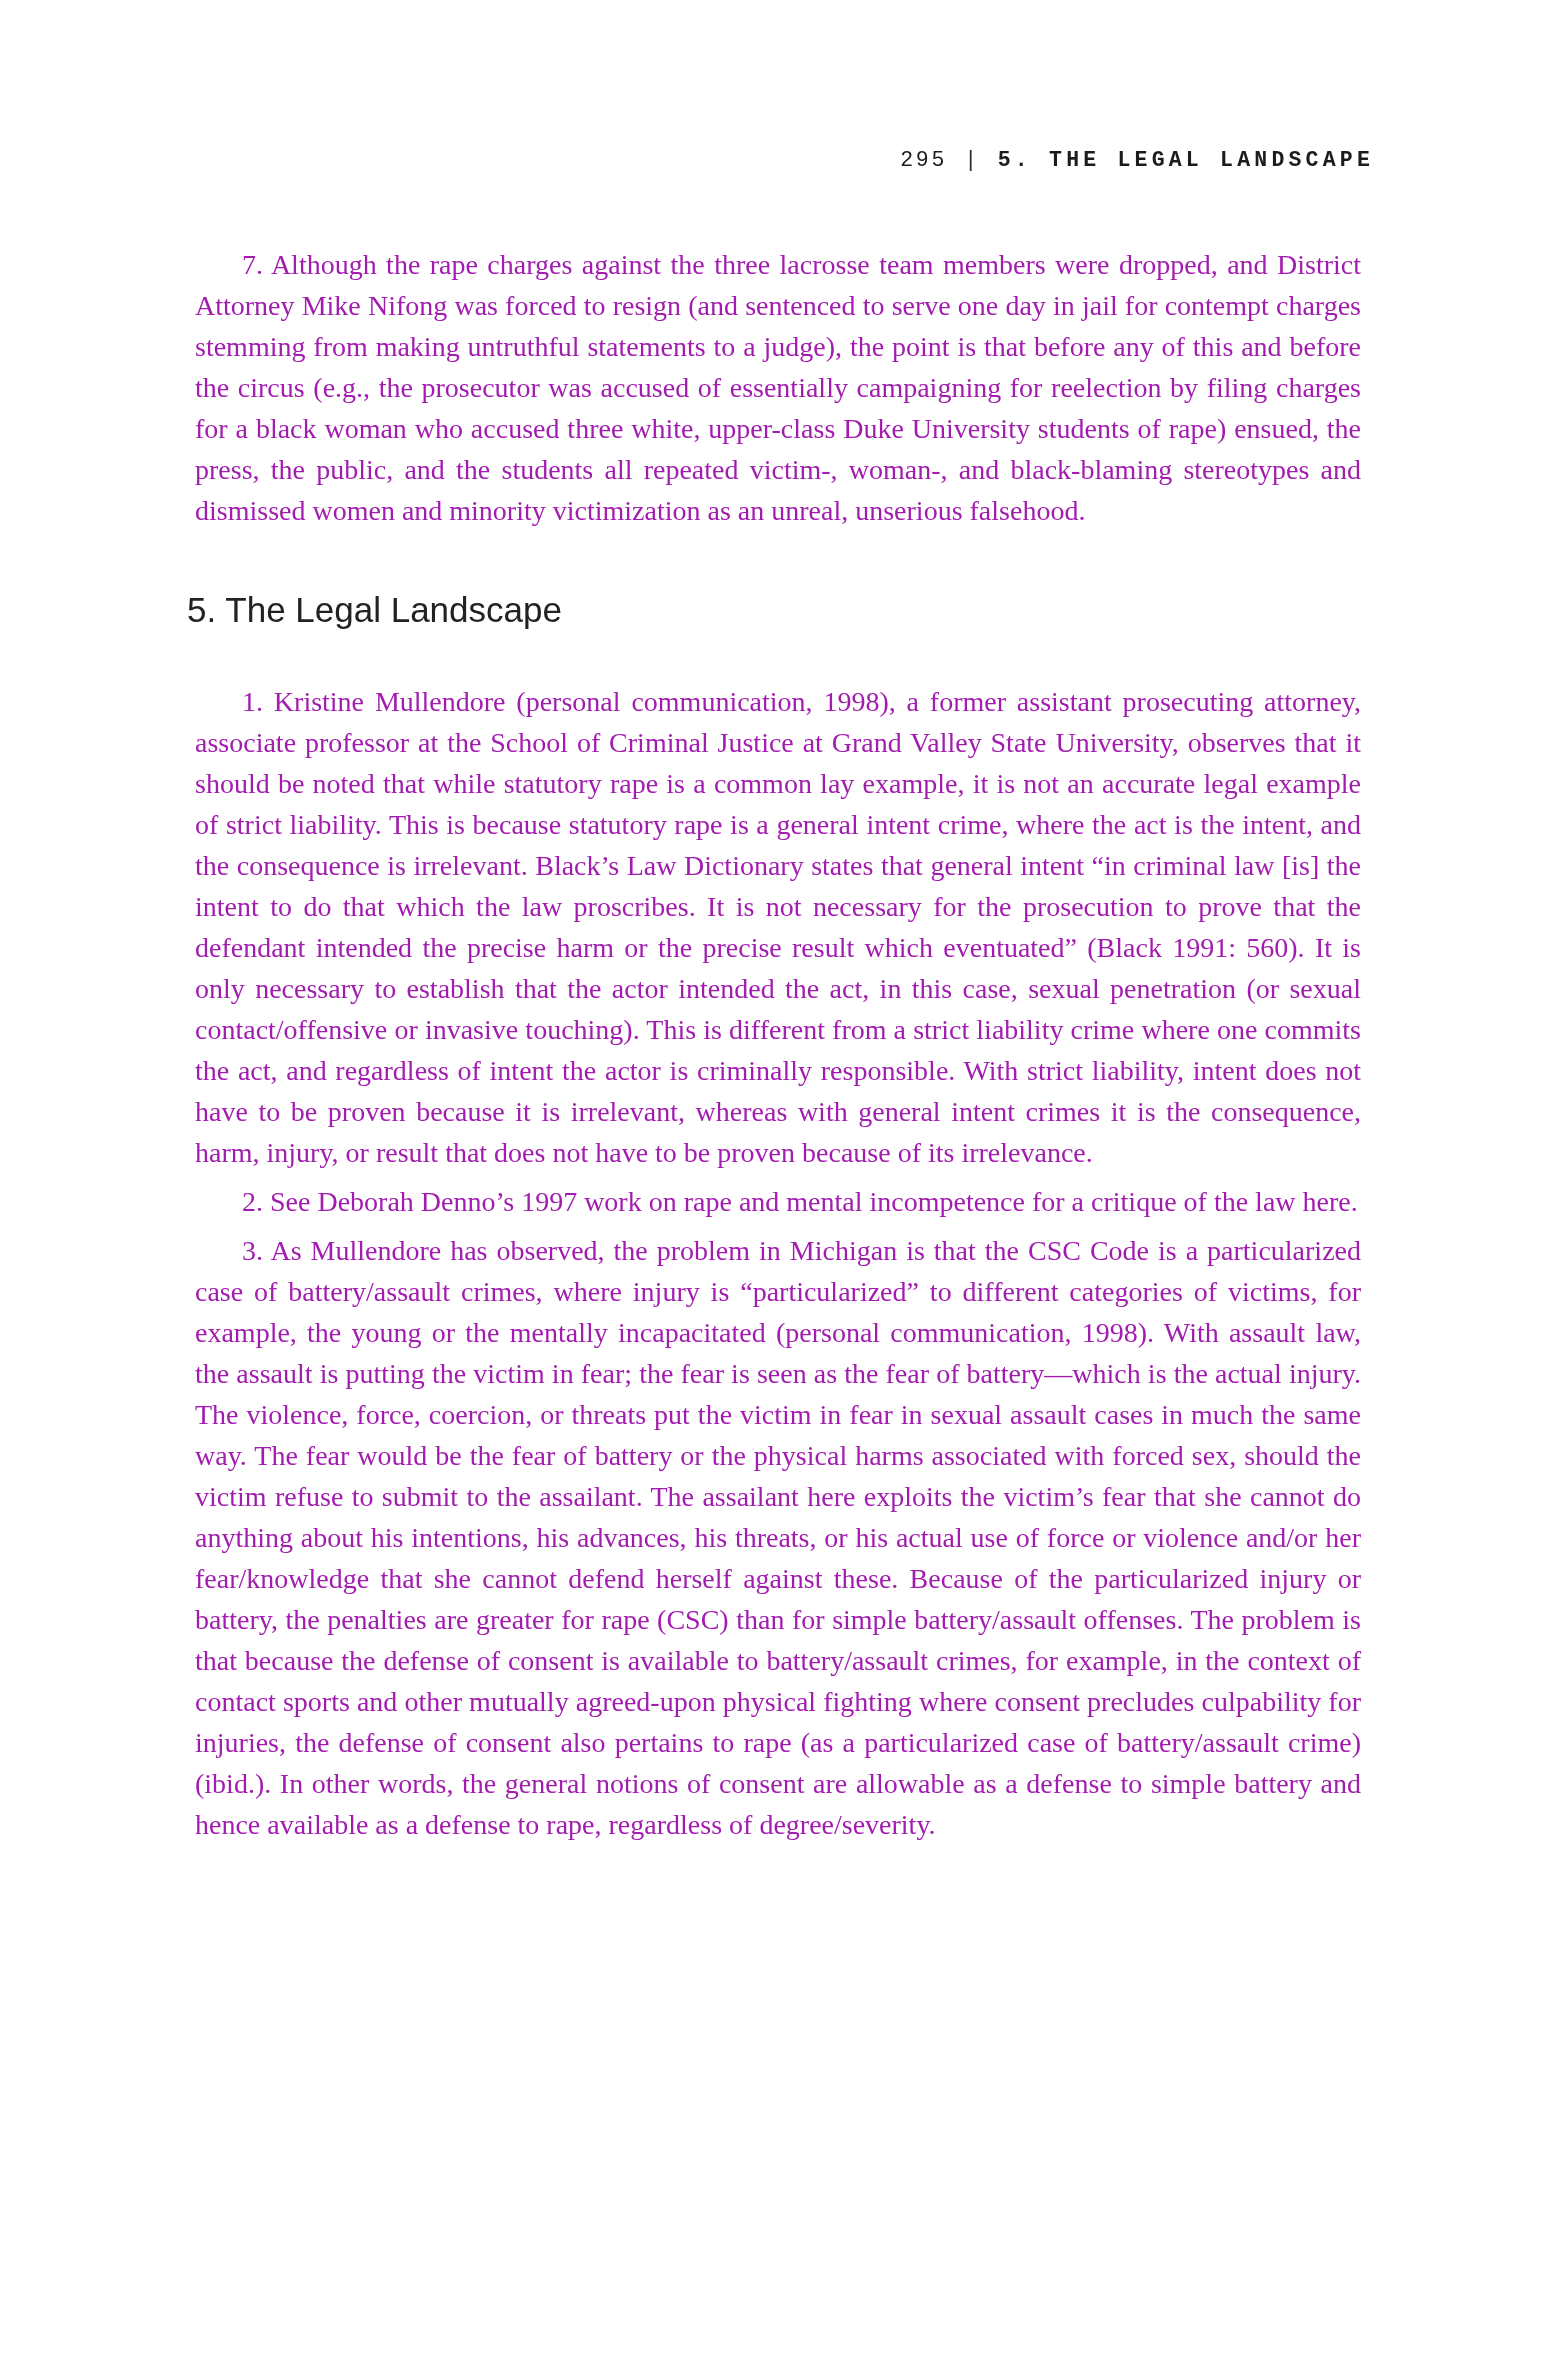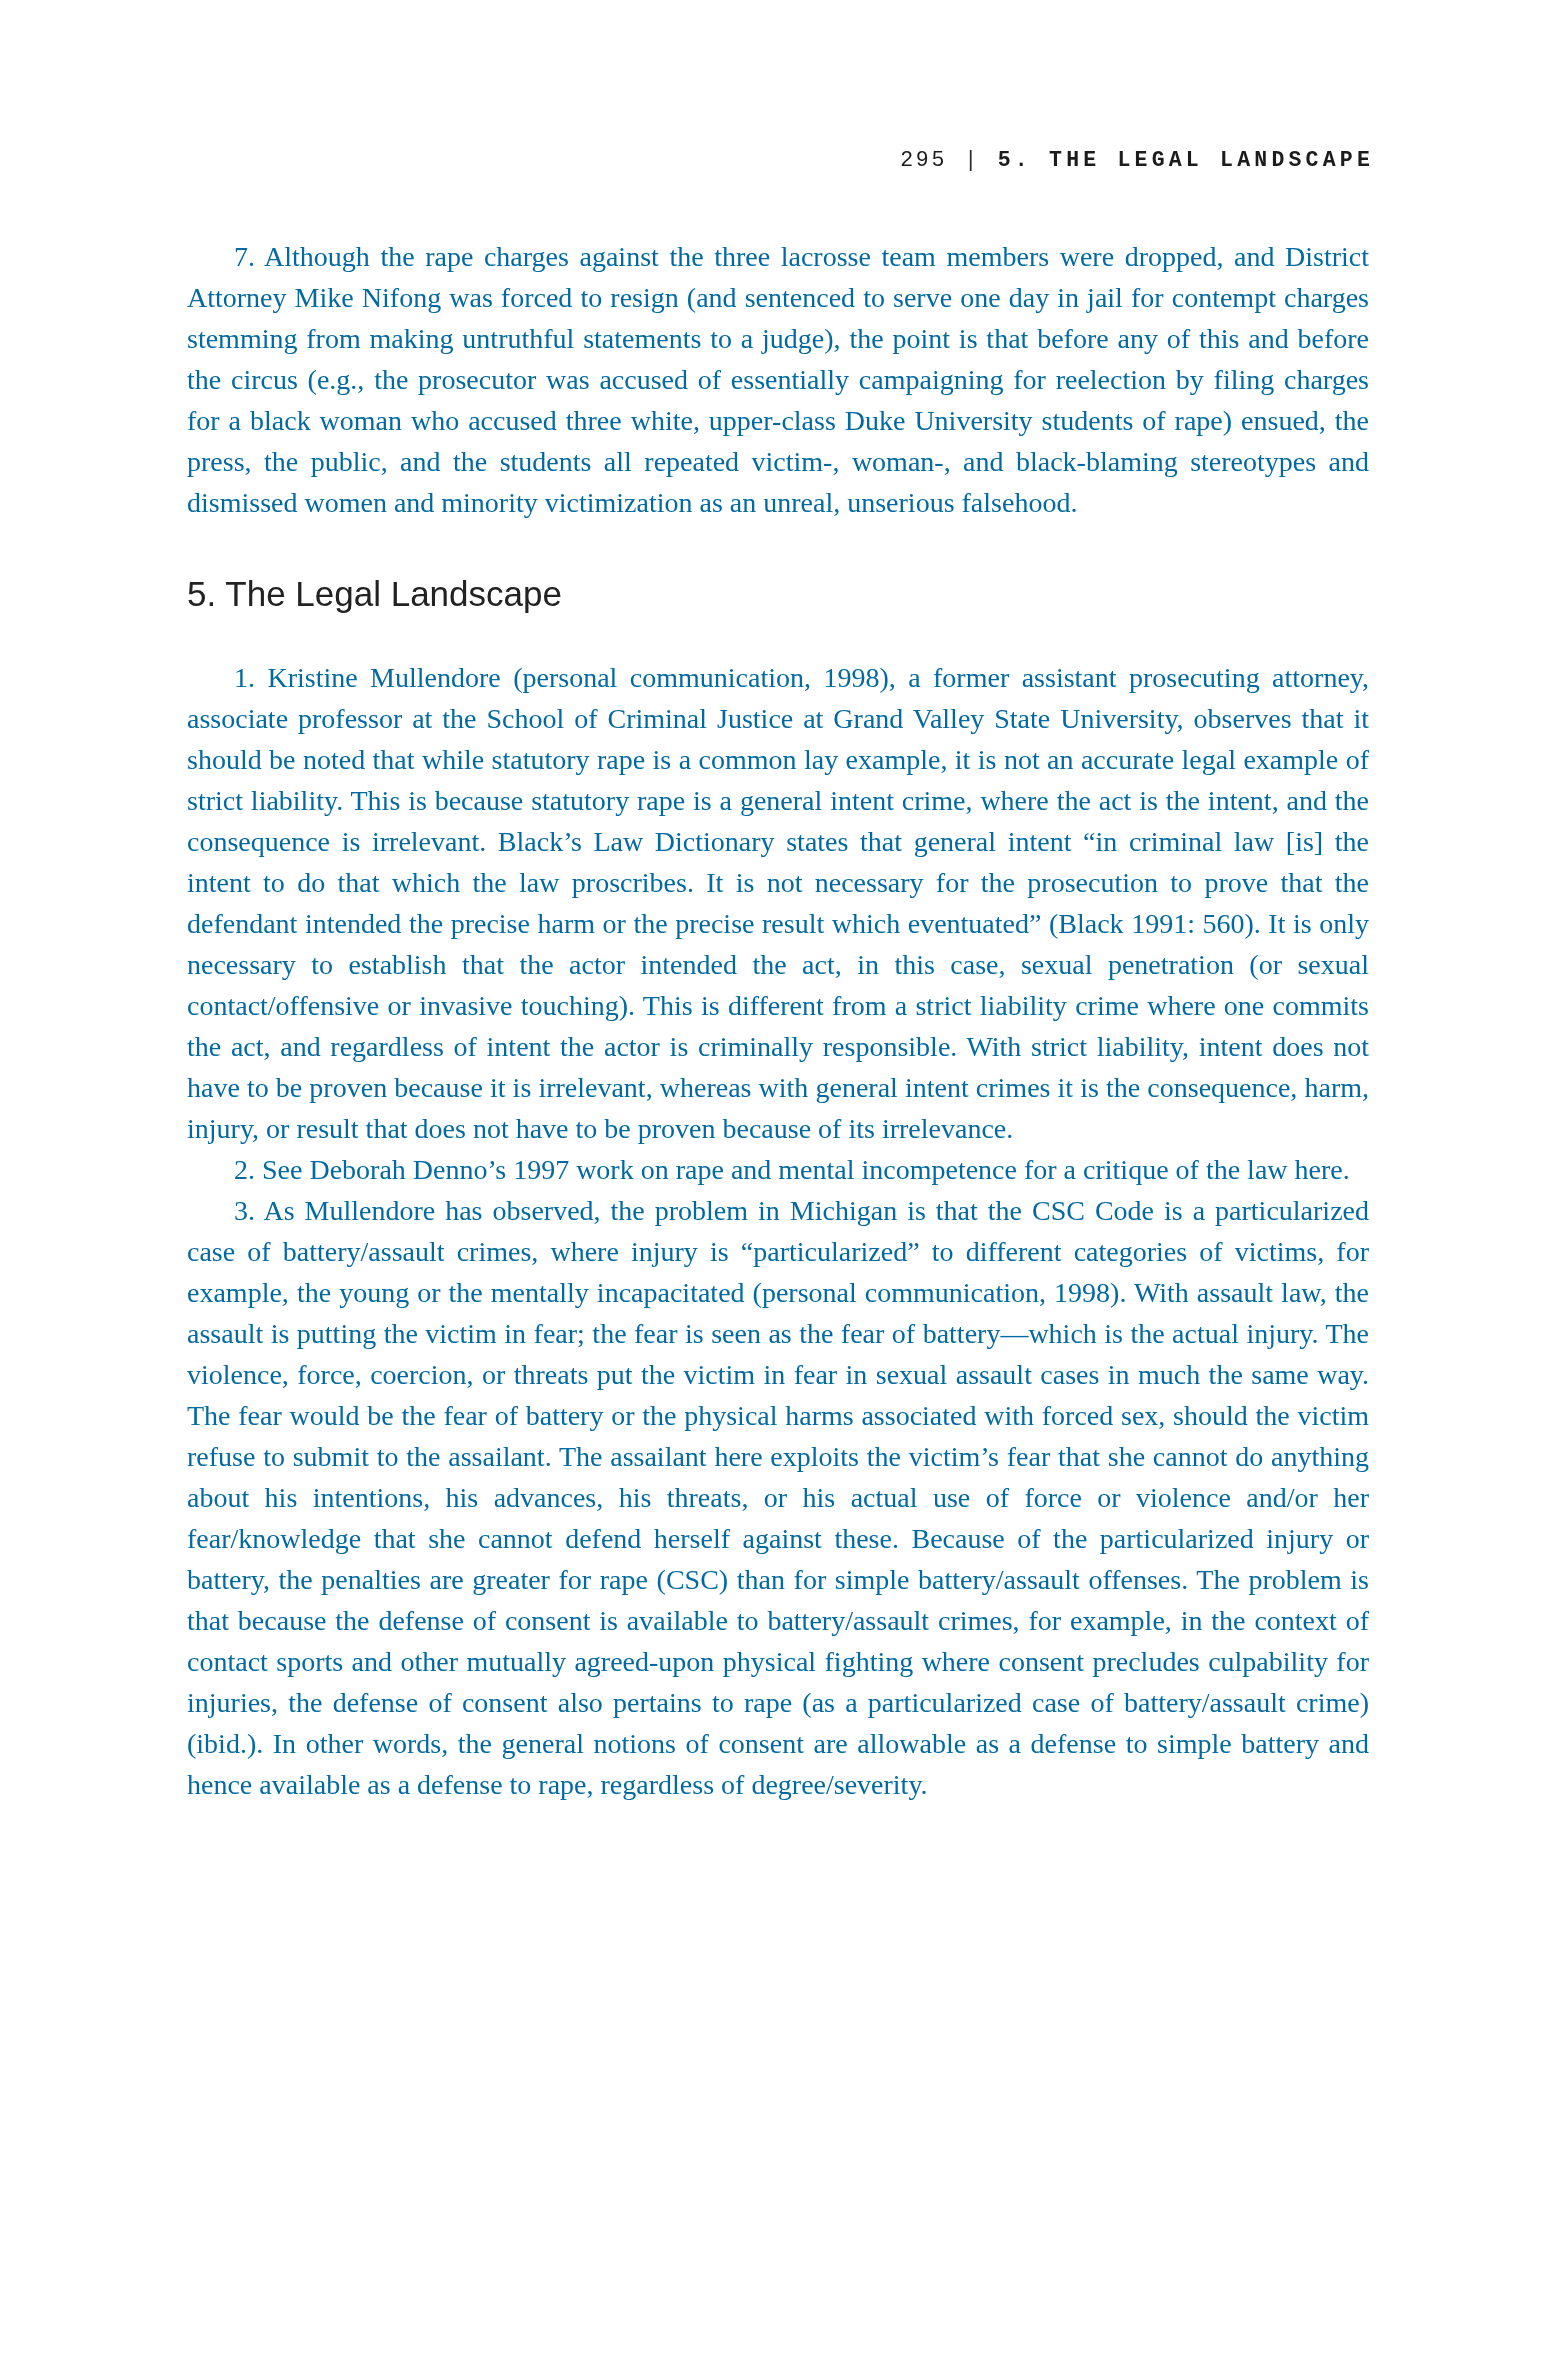--- a/index.html
+++ b/index.html
@@ -42,26 +42,26 @@
     font-weight: 700;
     letter-spacing: 4.2px;
   }
   .text-block {
     position: absolute;
     top: 236px;
     left: 187px;
     width: 1182px;
   }
   .text-block p {
-    margin: 0;
+    margin: 8px;
     font-size: 28px;
     line-height: 41px;
     text-align: justify;
     text-indent: 47px;
-    color: #0369a1;
+    color: #a21caf;
   }
   .text-block p .seg-italic {
   }
   .section-heading {
     margin: 0;
     padding: 51px 0 43px 0;
     font-family: "Liberation Sans", "DejaVu Sans", sans-serif;
     font-weight: 400;
     font-size: 35px;
     letter-spacing: 0px;

